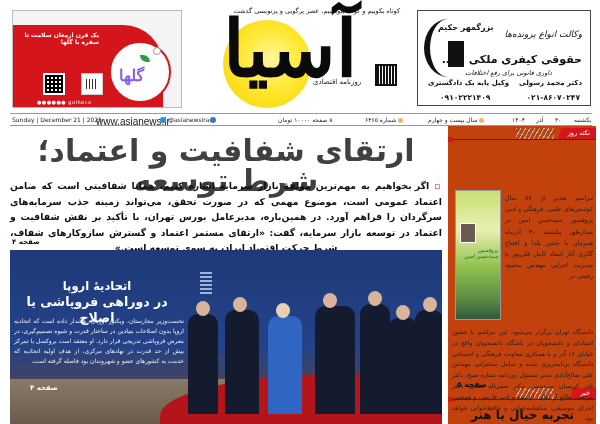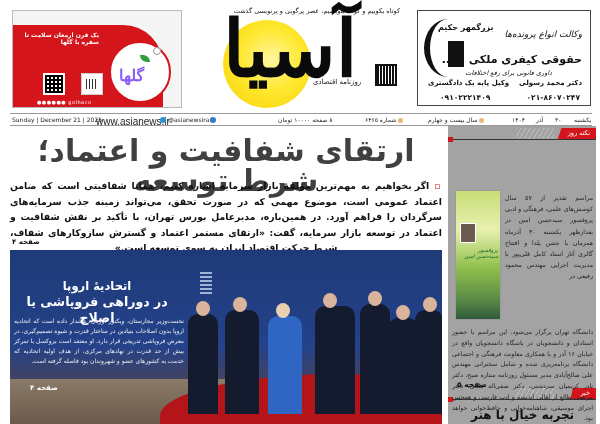--- a/index.html
+++ b/index.html
@@ -83,21 +83,21 @@
     background: repeating-linear-gradient(0deg,#9fb3d9 0 2px,transparent 2px 4px); }
 
   .overlay-title { position: absolute; left: 22px; top: 278px; width: 150px; text-align: center; color: #fff;
     font-size: 11.5px; font-weight: bold; line-height: 16px; }
   .overlay-title2 { top: 294px; font-size: 12.5px; }
   .overlay-body { position: absolute; left: 14px; top: 316px; width: 170px; color: #f0f0f0; font-size: 6px;
     line-height: 10px; text-align: justify; }
   .overlay-page { position: absolute; left: 30px; top: 384px; color: #fff; font-size: 7px; font-weight: bold; }
 
   
-  .sidebar { position: absolute; left: 448px; top: 126px; width: 148px; height: 298px; background: #a3a3a3; }
+  .sidebar { position: absolute; left: 448px; top: 126px; width: 148px; height: 298px; background: #c2410c; }
   .section-tag { position: absolute; right: 0; height: 11px; background: #d4161c; color: #fff; font-size: 6.5px;
     padding: 1px 6px 0 10px; clip-path: polygon(10% 0,100% 0,100% 100%,0 100%); }
   .hatch { position: absolute; height: 11px; width: 38px;
     background: repeating-linear-gradient(120deg,#bbb 0 1px,transparent 1px 4px); }
   .rule { position: absolute; left: 0; width: 148px; height: 1px; background: #333; }
   .rule-dot { position: absolute; left: 0; width: 5px; height: 5px; background: #d4161c; }
 
   .side-title { position: absolute; left: 4px; width: 140px; text-align: center; font-size: 13px; font-weight: bold;
     line-height: 19px; color: #0a0a0a; }
   .side-img { position: absolute; left: 455px; top: 190px; width: 46px; height: 130px;

